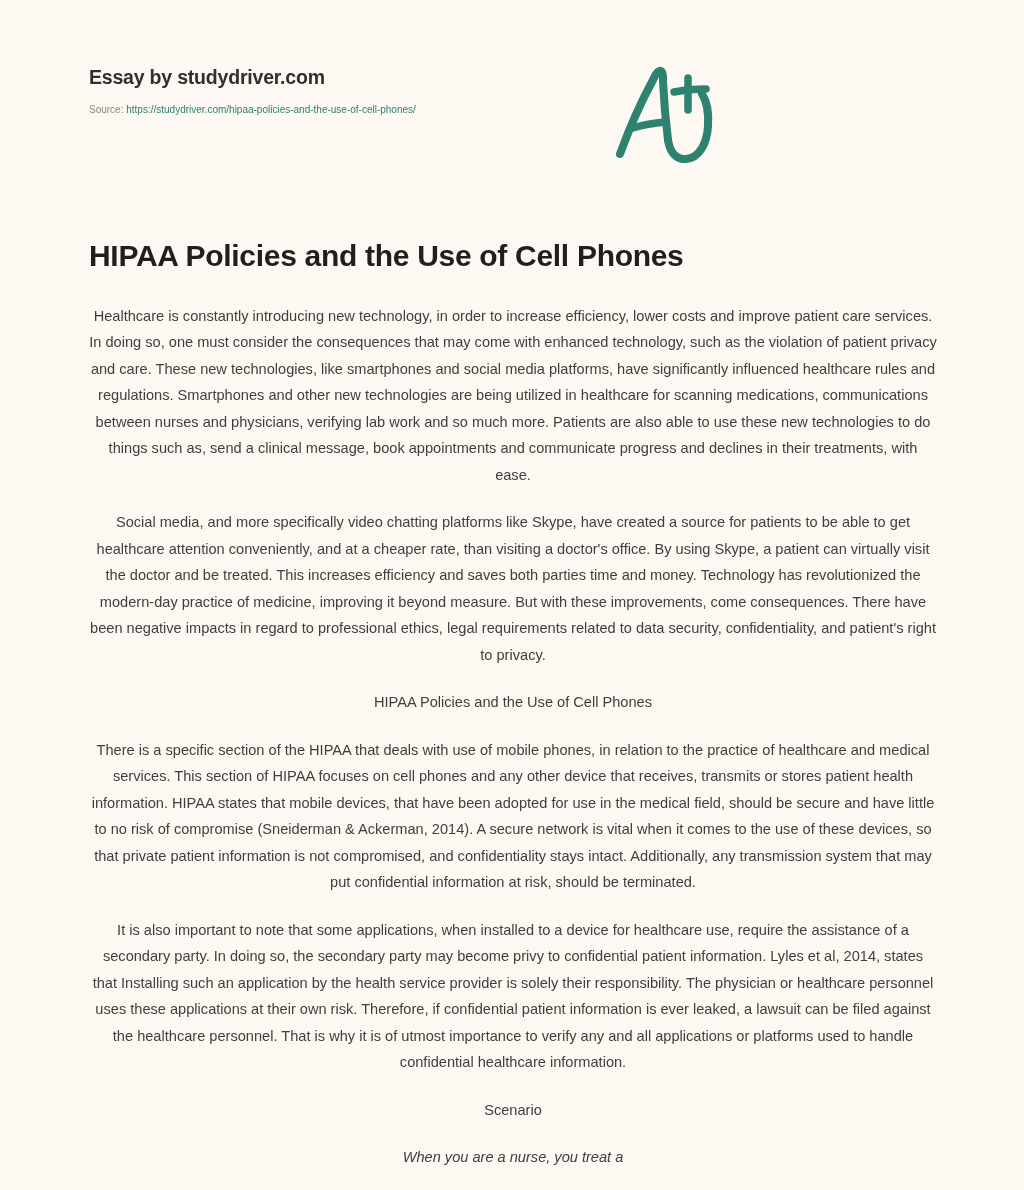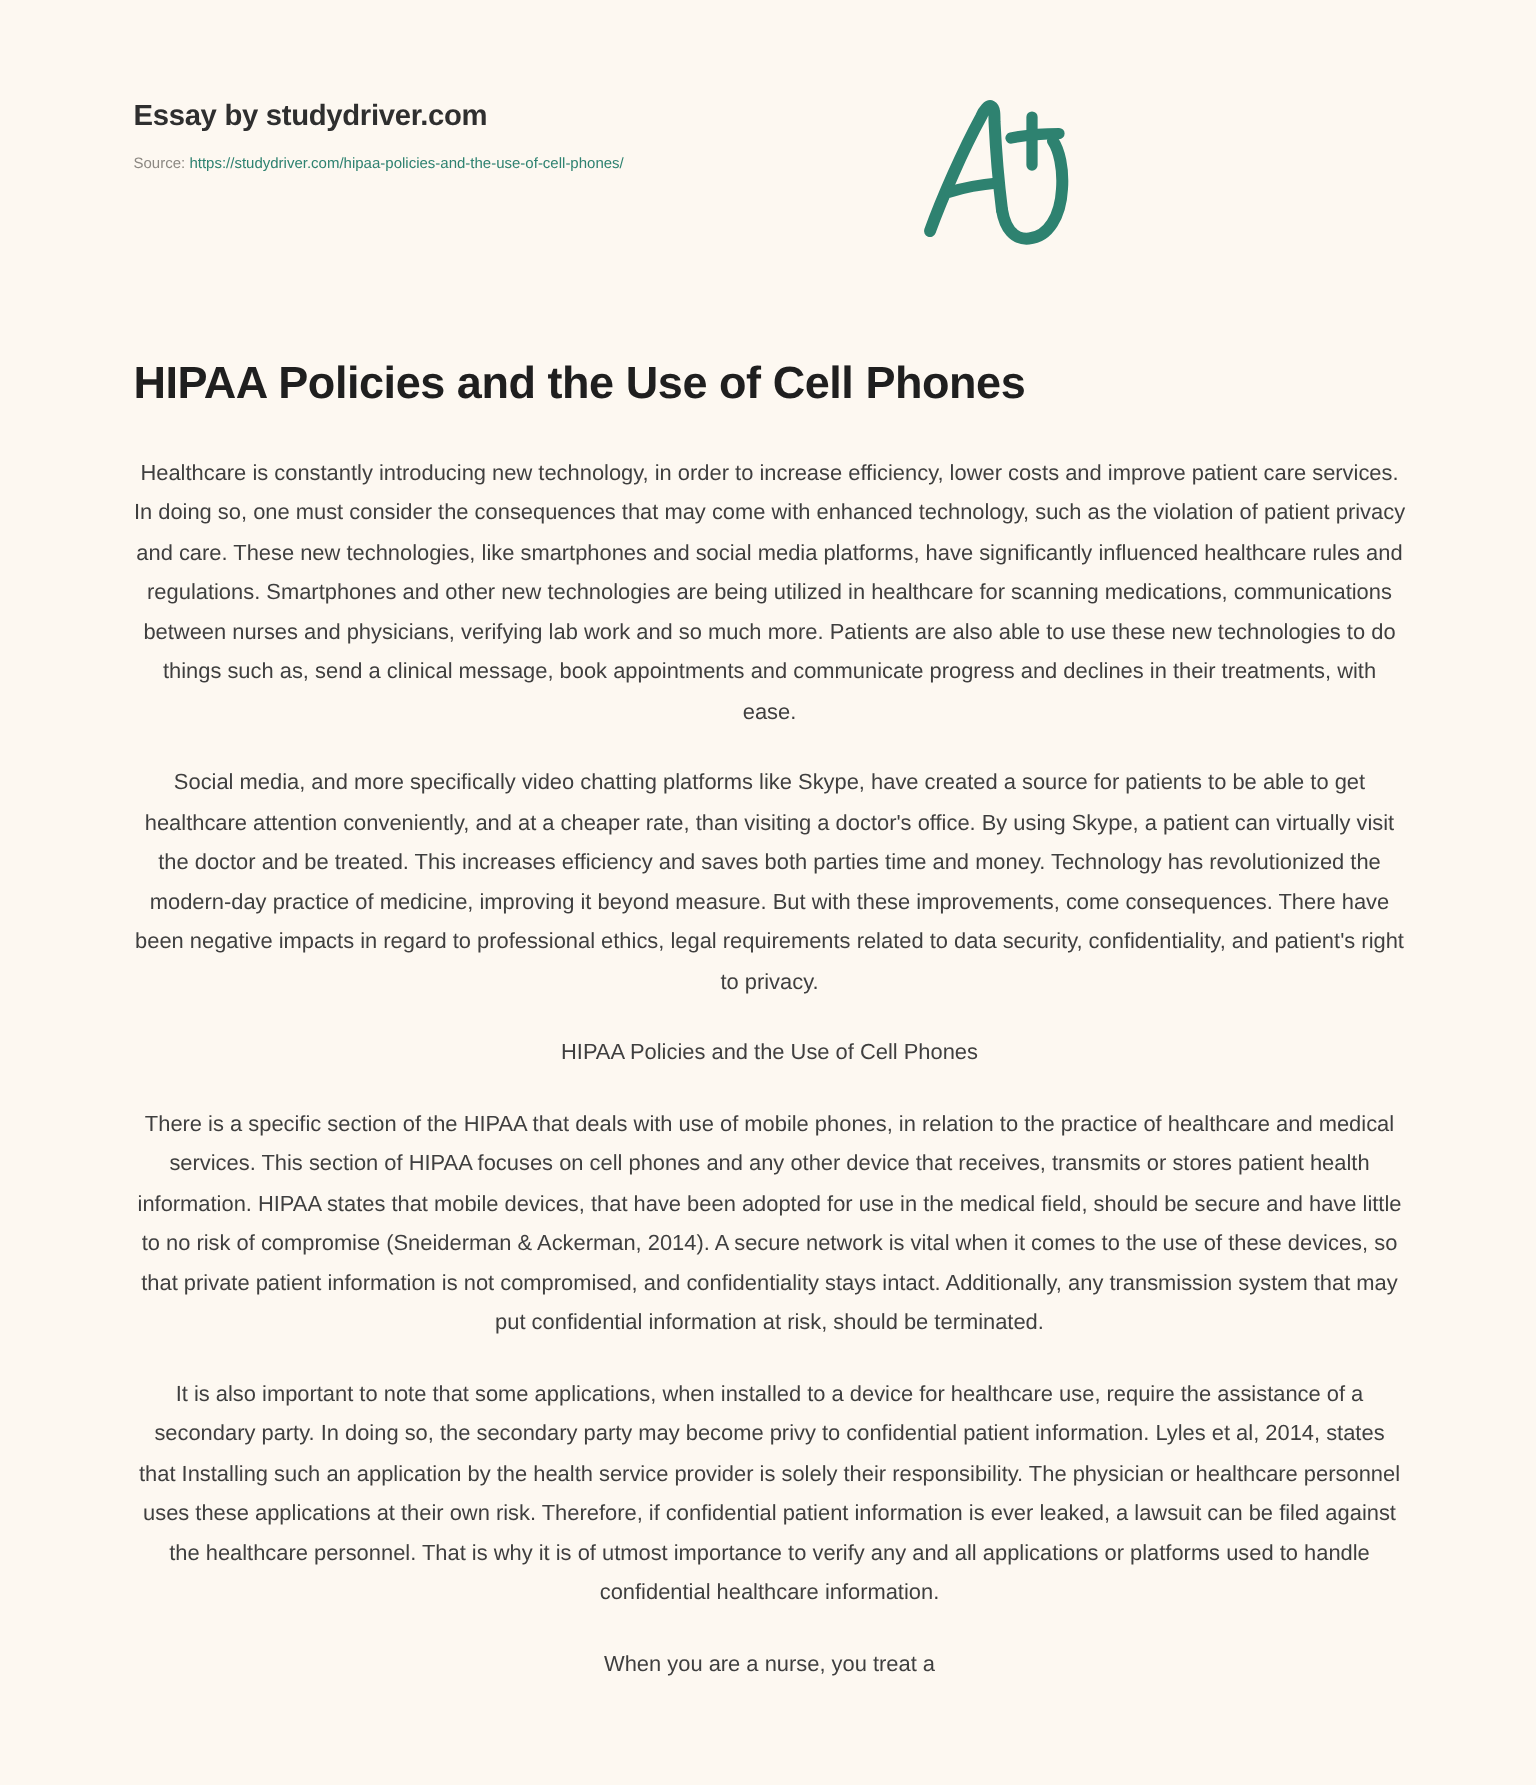--- a/index.html
+++ b/index.html
@@ -87,20 +87,21 @@
     font-size: 14.6px;
     line-height: 26.5px;
     color: #3f3f3f;
     text-align: center;
   }
   .doc-body p.section-heading {
     margin-bottom: 21px;
   }
   .doc-body p:last-child {
     margin-bottom: 16px;
+    font-style: italic;
   }
 </style>
 </head>
 <body>
 
 <div class="page">
 
   <div class="doc-header">
     <div class="essay-by">Essay by studydriver.com</div>
 
@@ -128,16 +129,17 @@
   </div>
 
   <h1 class="doc-title">HIPAA Policies and the Use of Cell Phones</h1>
 
   <div class="doc-body">
     <p>Healthcare is constantly introducing new technology, in order to increase efficiency, lower costs and improve patient care services. In doing so, one must consider the consequences that may come with enhanced technology, such as the violation of patient privacy and care. These new technologies, like smartphones and social media platforms, have significantly influenced healthcare rules and regulations.  Smartphones and other new technologies are being utilized in healthcare for scanning medications, communications between nurses and physicians, verifying lab work and so much more.  Patients are also able to use these new technologies to do things such as, send a clinical message, book appointments and communicate progress and declines in their treatments, with ease.</p>
     <p>Social media, and more specifically video chatting platforms like Skype, have created a source for patients to be able to get healthcare attention conveniently, and at a cheaper rate, than visiting a doctor's office. By using Skype, a patient can virtually visit the doctor and be treated. This increases efficiency and saves both parties time and money.  Technology has revolutionized the modern-day practice of medicine, improving it beyond measure.  But with these improvements, come consequences.  There have been negative impacts in regard to professional ethics, legal requirements related to data security, confidentiality, and patient's right to privacy.</p>
     <p class="section-heading">HIPAA Policies and the Use of Cell Phones</p>
     <p>There is a specific section of the HIPAA that deals with use of mobile phones, in relation to the practice of healthcare and medical services. This section of HIPAA focuses on cell phones and any other device that receives, transmits or stores patient health information. HIPAA states that mobile devices, that have been adopted for use in the medical field, should be secure and have little to no risk of compromise (Sneiderman &amp; Ackerman, 2014).  A secure network is vital when it comes to the use of these devices, so that private patient information is not compromised, and confidentiality stays intact. Additionally, any transmission system that may put confidential information at risk, should be terminated.</p>
     <p>It is also important to note that some applications, when installed to a device for healthcare use, require the assistance of a secondary party. In doing so, the secondary party may become privy to confidential patient information.  Lyles et al, 2014, states that Installing such an application by the health service provider is solely their responsibility. The physician or healthcare personnel uses these applications at their own risk.  Therefore, if confidential patient information is ever leaked, a lawsuit can be filed against the healthcare personnel.  That is why it is of utmost importance to verify any and all applications or platforms used to handle confidential healthcare information.</p>
+    <p class="section-heading">Scenario</p>
     <p>When you are a nurse, you treat a</p>
   </div>
 
 </div>
 
 </body></html>

